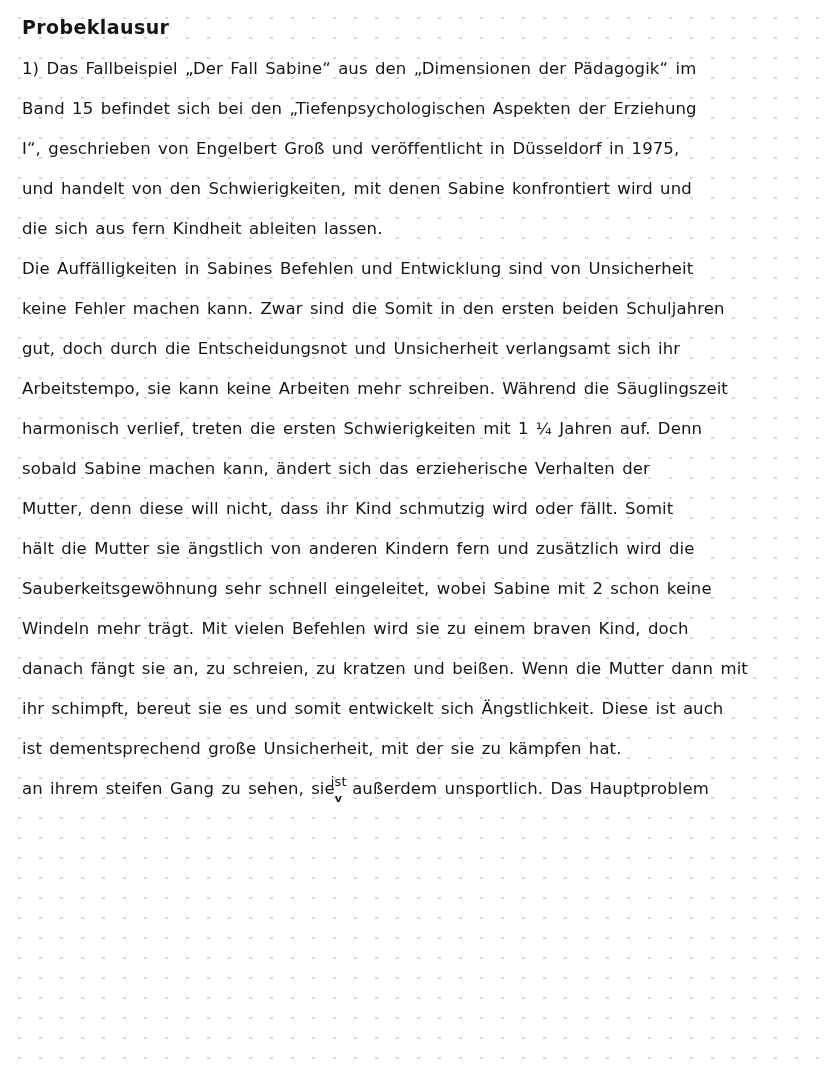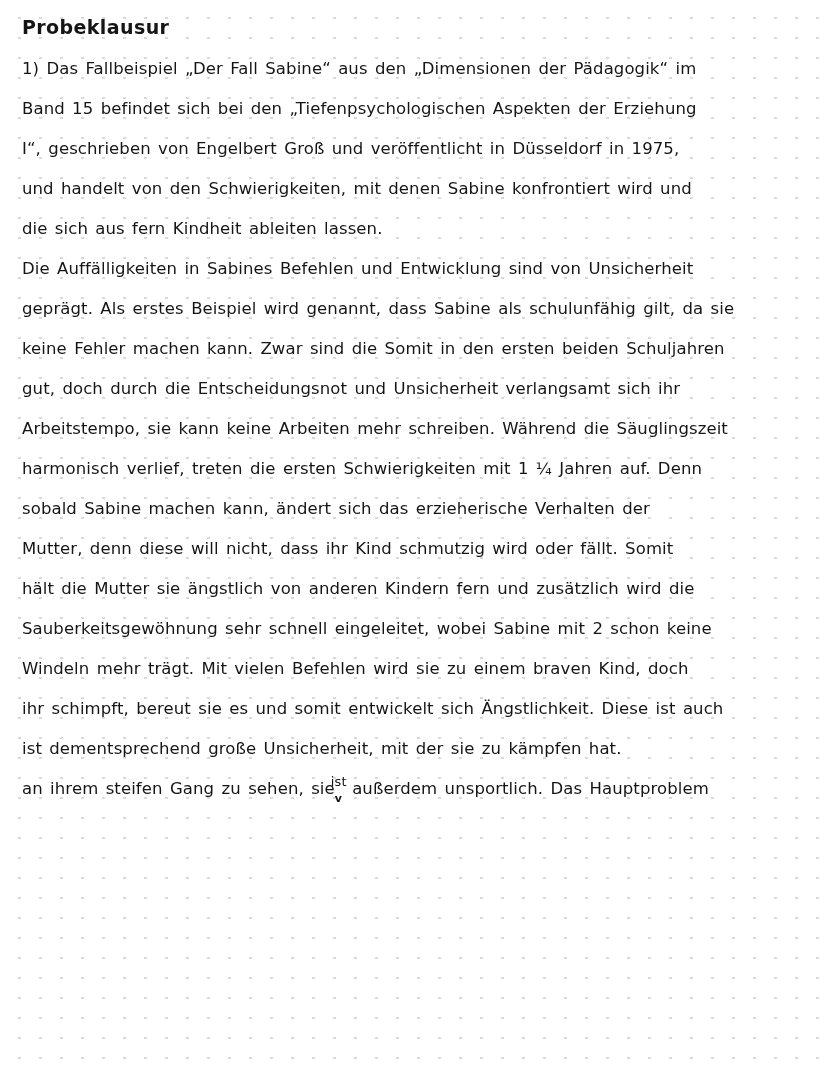--- a/index.html
+++ b/index.html
@@ -80,30 +80,30 @@
 <div class="page">
   <div class="content">
     <div class="title">Probeklausur</div>
 
     <div class="line">1) Das Fallbeispiel „Der Fall Sabine“ aus den „Dimensionen der Pädagogik“ im</div>
     <div class="line">Band 15 befindet sich bei den „Tiefenpsychologischen Aspekten der Erziehung</div>
     <div class="line">I“, geschrieben von Engelbert Groß und veröffentlicht in Düsseldorf in 1975,</div>
     <div class="line">und handelt von den Schwierigkeiten, mit denen Sabine konfrontiert wird und</div>
     <div class="line">die sich aus fern Kindheit ableiten lassen.</div>
     <div class="line">Die Auffälligkeiten in Sabines Befehlen und Entwicklung sind von Unsicherheit</div>
-    <div class="line">geprägt. Als erstes Beispiel wird genannt, dass Sabine als schulunfähig gilt, da sie</div>
     <div class="line">keine Fehler machen kann. Zwar sind die Somit in den ersten beiden Schuljahren</div>
     <div class="line">gut, doch durch die Entscheidungsnot und Unsicherheit verlangsamt sich ihr</div>
     <div class="line">Arbeitstempo, sie kann keine Arbeiten mehr schreiben. Während die Säuglingszeit</div>
     <div class="line">harmonisch verlief, treten die ersten Schwierigkeiten mit 1 ¼ Jahren auf. Denn</div>
     <div class="line">sobald Sabine machen kann, ändert sich das erzieherische Verhalten der</div>
     <div class="line">Mutter, denn diese will nicht, dass ihr Kind schmutzig wird oder fällt. Somit</div>
     <div class="line">hält die Mutter sie ängstlich von anderen Kindern fern und zusätzlich wird die</div>
     <div class="line">Sauberkeitsgewöhnung sehr schnell eingeleitet, wobei Sabine mit 2 schon keine</div>
     <div class="line">Windeln mehr trägt. Mit vielen Befehlen wird sie zu einem braven Kind, doch</div>
+    <div class="line">danach fängt sie an, zu schreien, zu kratzen und beißen. Wenn die Mutter dann mit</div>
     <div class="line">ihr schimpft, bereut sie es und somit entwickelt sich Ängstlichkeit. Diese ist auch</div>
 
     <div class="line">ist dementsprechend große Unsicherheit, mit der sie zu kämpfen hat.</div>
 
     <div class="line annotated">
       <span>an ihrem steifen Gang zu sehen, sie</span><span class="insert"><span class="caret">v</span><span class="word">ist</span></span><span> außerdem unsportlich. Das Hauptproblem</span>
     </div>
   </div>
 </div>
 

